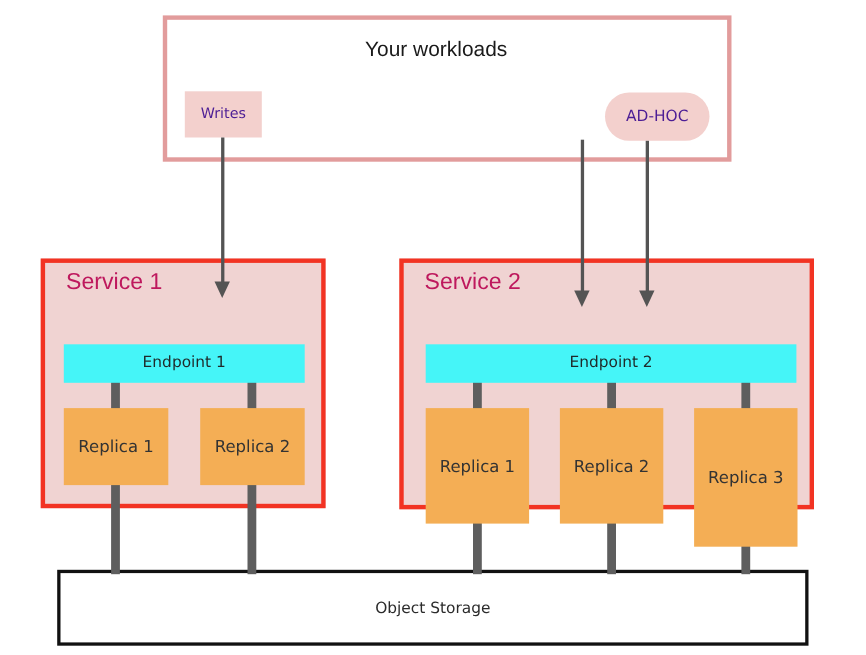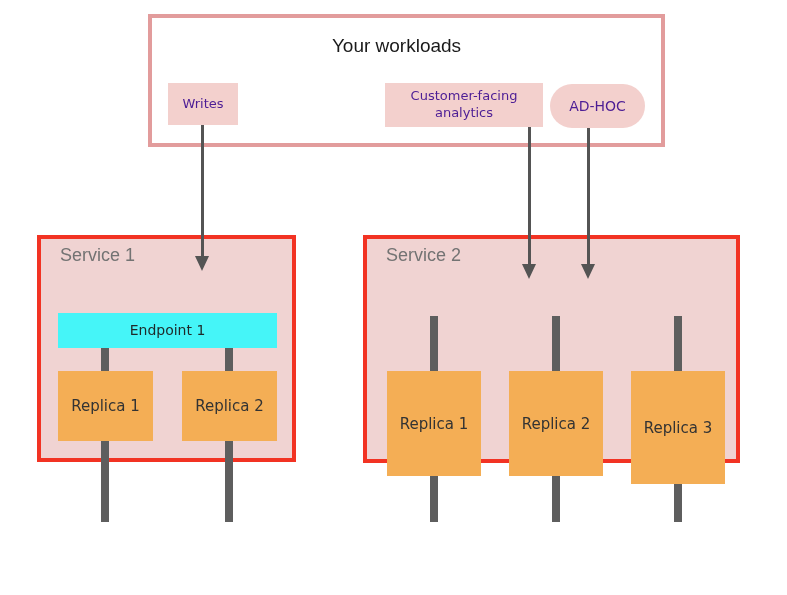--- a/index.html
+++ b/index.html
@@ -35,34 +35,34 @@
   .arrow-line{position:absolute;left:5.5px;top:0;bottom:14px;width:3px;background:var(--arrow);}
   .arrow-head{position:absolute;left:0;bottom:0;width:0;height:0;
     border-left:7px solid transparent;border-right:7px solid transparent;
     border-top:15px solid var(--arrow);}
 
   
   .service-box{position:absolute;border:4px solid var(--service-border);
     background:var(--service-bg);z-index:1;}
   .service-1{left:37px;top:235px;width:259px;height:227px;}
   .service-2{left:363px;top:235px;width:377px;height:228px;}
-  .service-label{position:absolute;font-size:18px;color:#737373;z-index:3;}
+  .service-label{position:absolute;font-size:21px;color:#be185d;z-index:3;}
   .endpoint{position:absolute;height:35px;background:var(--endpoint-bg);
     color:#1f2a2a;font-family:"DejaVu Sans",sans-serif;font-size:14px;
     text-align:center;line-height:35px;z-index:3;margin-top:32px;}
   .endpoint-1{left:58px;top:281px;width:219px;}
   .endpoint-2{left:387px;top:281px;width:337px;}
   .replica{position:absolute;background:var(--replica-bg);color:#333;
     font-family:"DejaVu Sans",sans-serif;font-size:15px;
     display:flex;align-items:center;justify-content:center;z-index:3;margin-top:28px;}
   .s1-r1{left:58px;top:343px;width:95px;height:70px;}
   .s1-r2{left:182px;top:343px;width:95px;height:70px;}
   .s2-r1{left:387px;top:343px;width:94px;height:105px;}
   .s2-r2{left:509px;top:343px;width:94px;height:105px;}
-  .s2-r3{left:631px;top:343px;width:94px;height:113px;text-align:right;}
+  .s2-r3{left:631px;top:343px;width:94px;height:126px;text-align:right;}
 
   
   .connector{position:absolute;top:316px;width:8px;height:206px;
     background:var(--connector);z-index:2;}
   .c-s1-1{left:101px;} .c-s1-2{left:225px;}
   .c-s2-1{left:430px;} .c-s2-2{left:552px;} .c-s2-3{left:674px;}
 
   
   .storage-box{position:absolute;left:52px;top:518px;width:683px;height:69px;
     background:#fff;border:3px solid var(--storage-border);z-index:1;
@@ -72,23 +72,20 @@
 </head>
 <body>
 
 <div class="canvas">
 
   <div class="workloads-box"></div>
   <div class="workloads-title">Your workloads</div>
 
   <div class="chip chip-writes">
     <span>Writes</span>
-  </div>
-  <div class="chip chip-analytics">
-    <span>Customer-facing analytics</span>
   </div>
   <div class="chip chip-adhoc">
     <span>AD-HOC</span>
   </div>
 
   <div class="arrow" style="left:195px;top:125px;height:146px">
     <div class="arrow-line"></div>
     <div class="arrow-head"></div>
   </div>
   <div class="arrow" style="left:522px;top:127px;height:152px">
@@ -106,21 +103,25 @@
   <div class="service-box service-2"></div>
   <div class="service-label" style="left:386px;top:245px">Service 2</div>
 
   <div class="connector c-s1-1"></div>
   <div class="connector c-s1-2"></div>
   <div class="connector c-s2-1"></div>
   <div class="connector c-s2-2"></div>
   <div class="connector c-s2-3"></div>
 
   <div class="endpoint endpoint-1">Endpoint 1</div>
+  <div class="endpoint endpoint-2">Endpoint 2</div>
 
   <div class="replica s1-r1">Replica 1</div>
   <div class="replica s1-r2">Replica 2</div>
   <div class="replica s2-r1">Replica 1</div>
   <div class="replica s2-r2">Replica 2</div>
   <div class="replica s2-r3">Replica 3</div>
 
+  <div class="storage-box">
+    <span>Object Storage</span>
+  </div>
 
 </div>
 
 </body></html>

